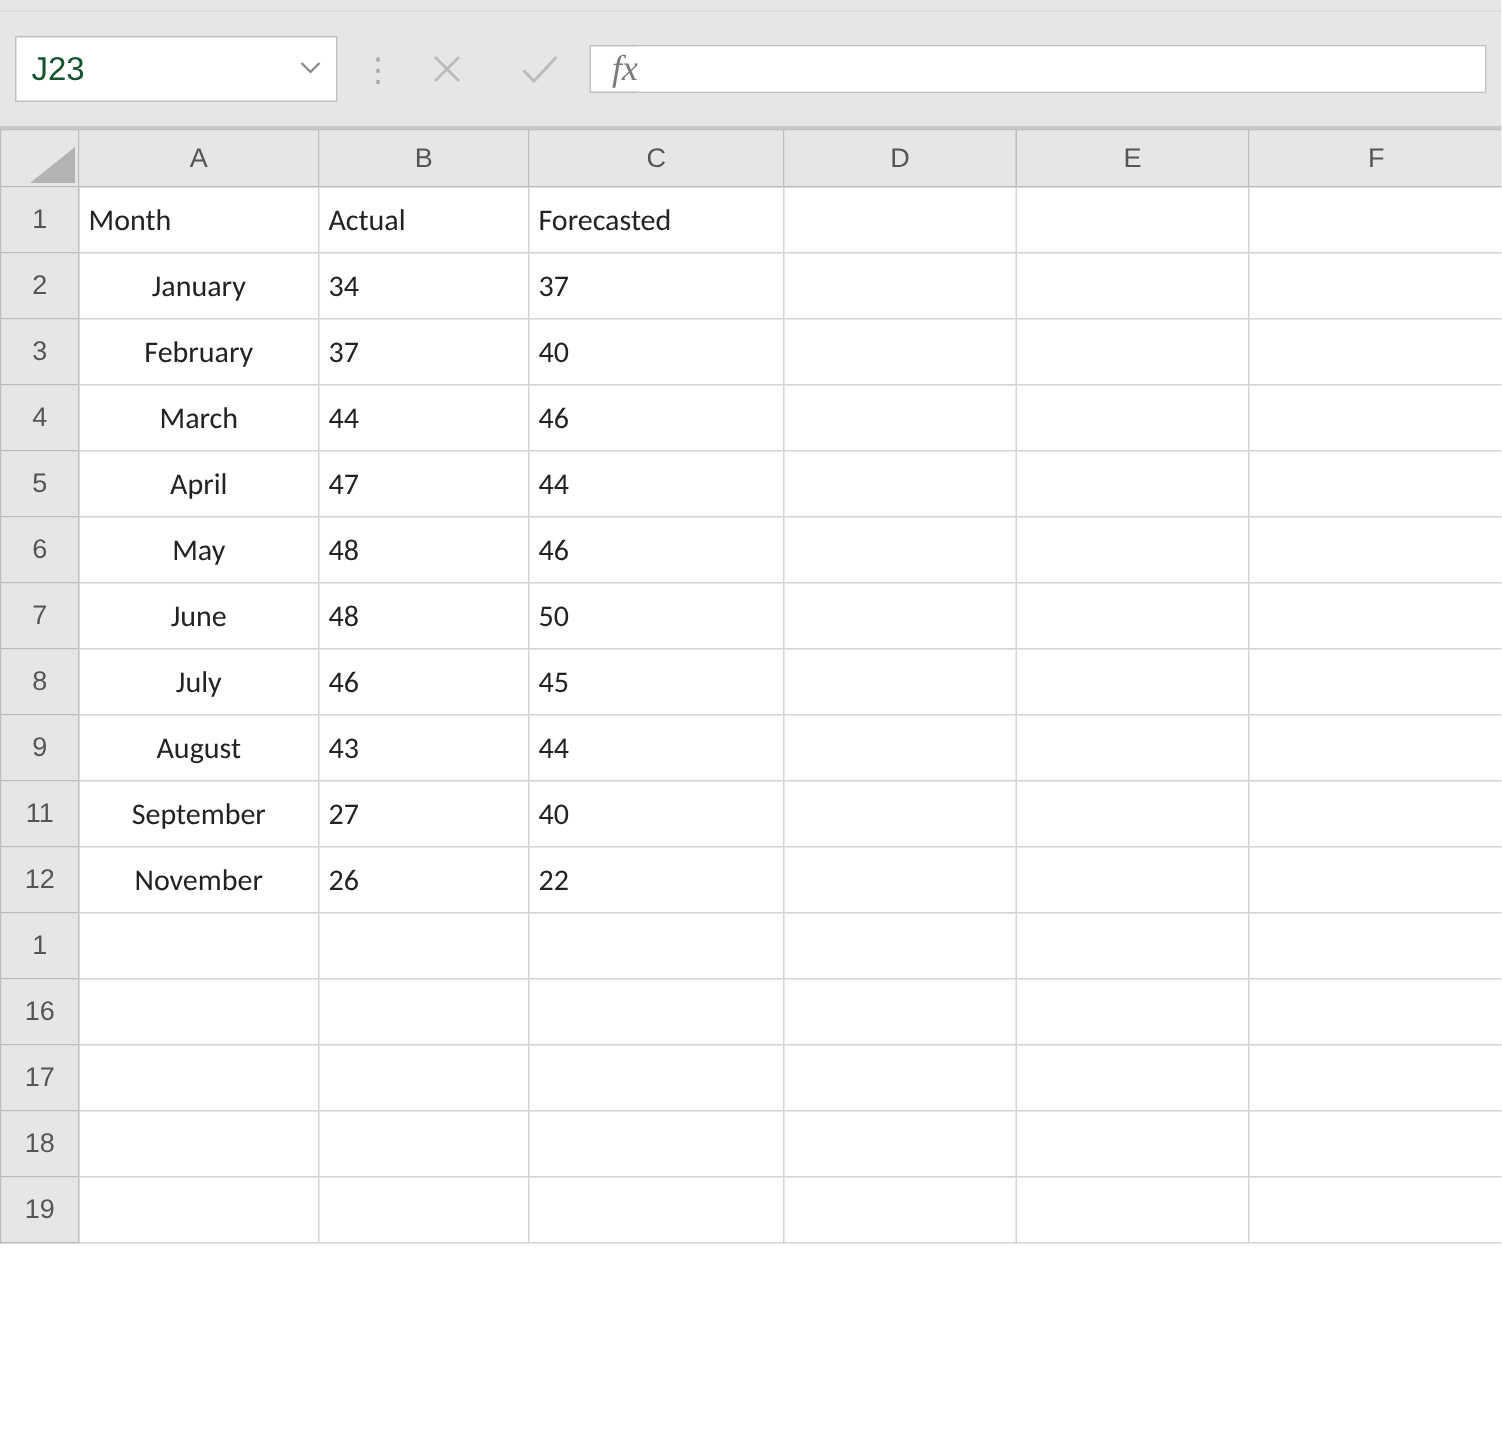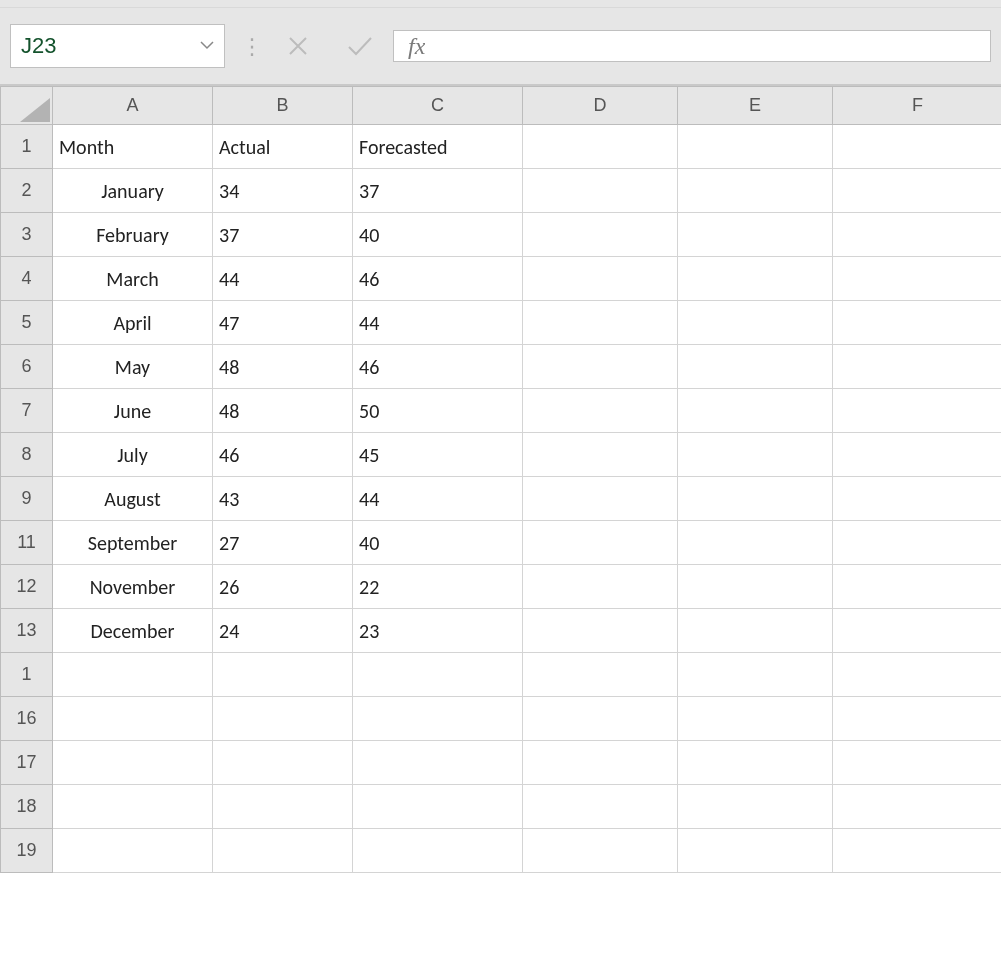--- a/index.html
+++ b/index.html
@@ -319,29 +319,20 @@
       </tr>
       <tr>
         <th class="rowhdr">12</th>
         <td class="left">November</td>
         <td class="center">26</td>
         <td class="center">22</td>
         <td></td>
           <td></td>
           <td></td>
       </tr>
-      <tr>
-        <th class="rowhdr">13</th>
-        <td class="left">December</td>
-        <td class="center">24</td>
-        <td class="center">23</td>
-        <td></td>
-          <td></td>
-          <td></td>
-      </tr>
 
       <tr>
         <th class="rowhdr">1</th>
         <td></td>
           <td></td>
           <td></td>
           <td></td>
           <td></td>
           <td></td>
       </tr>

